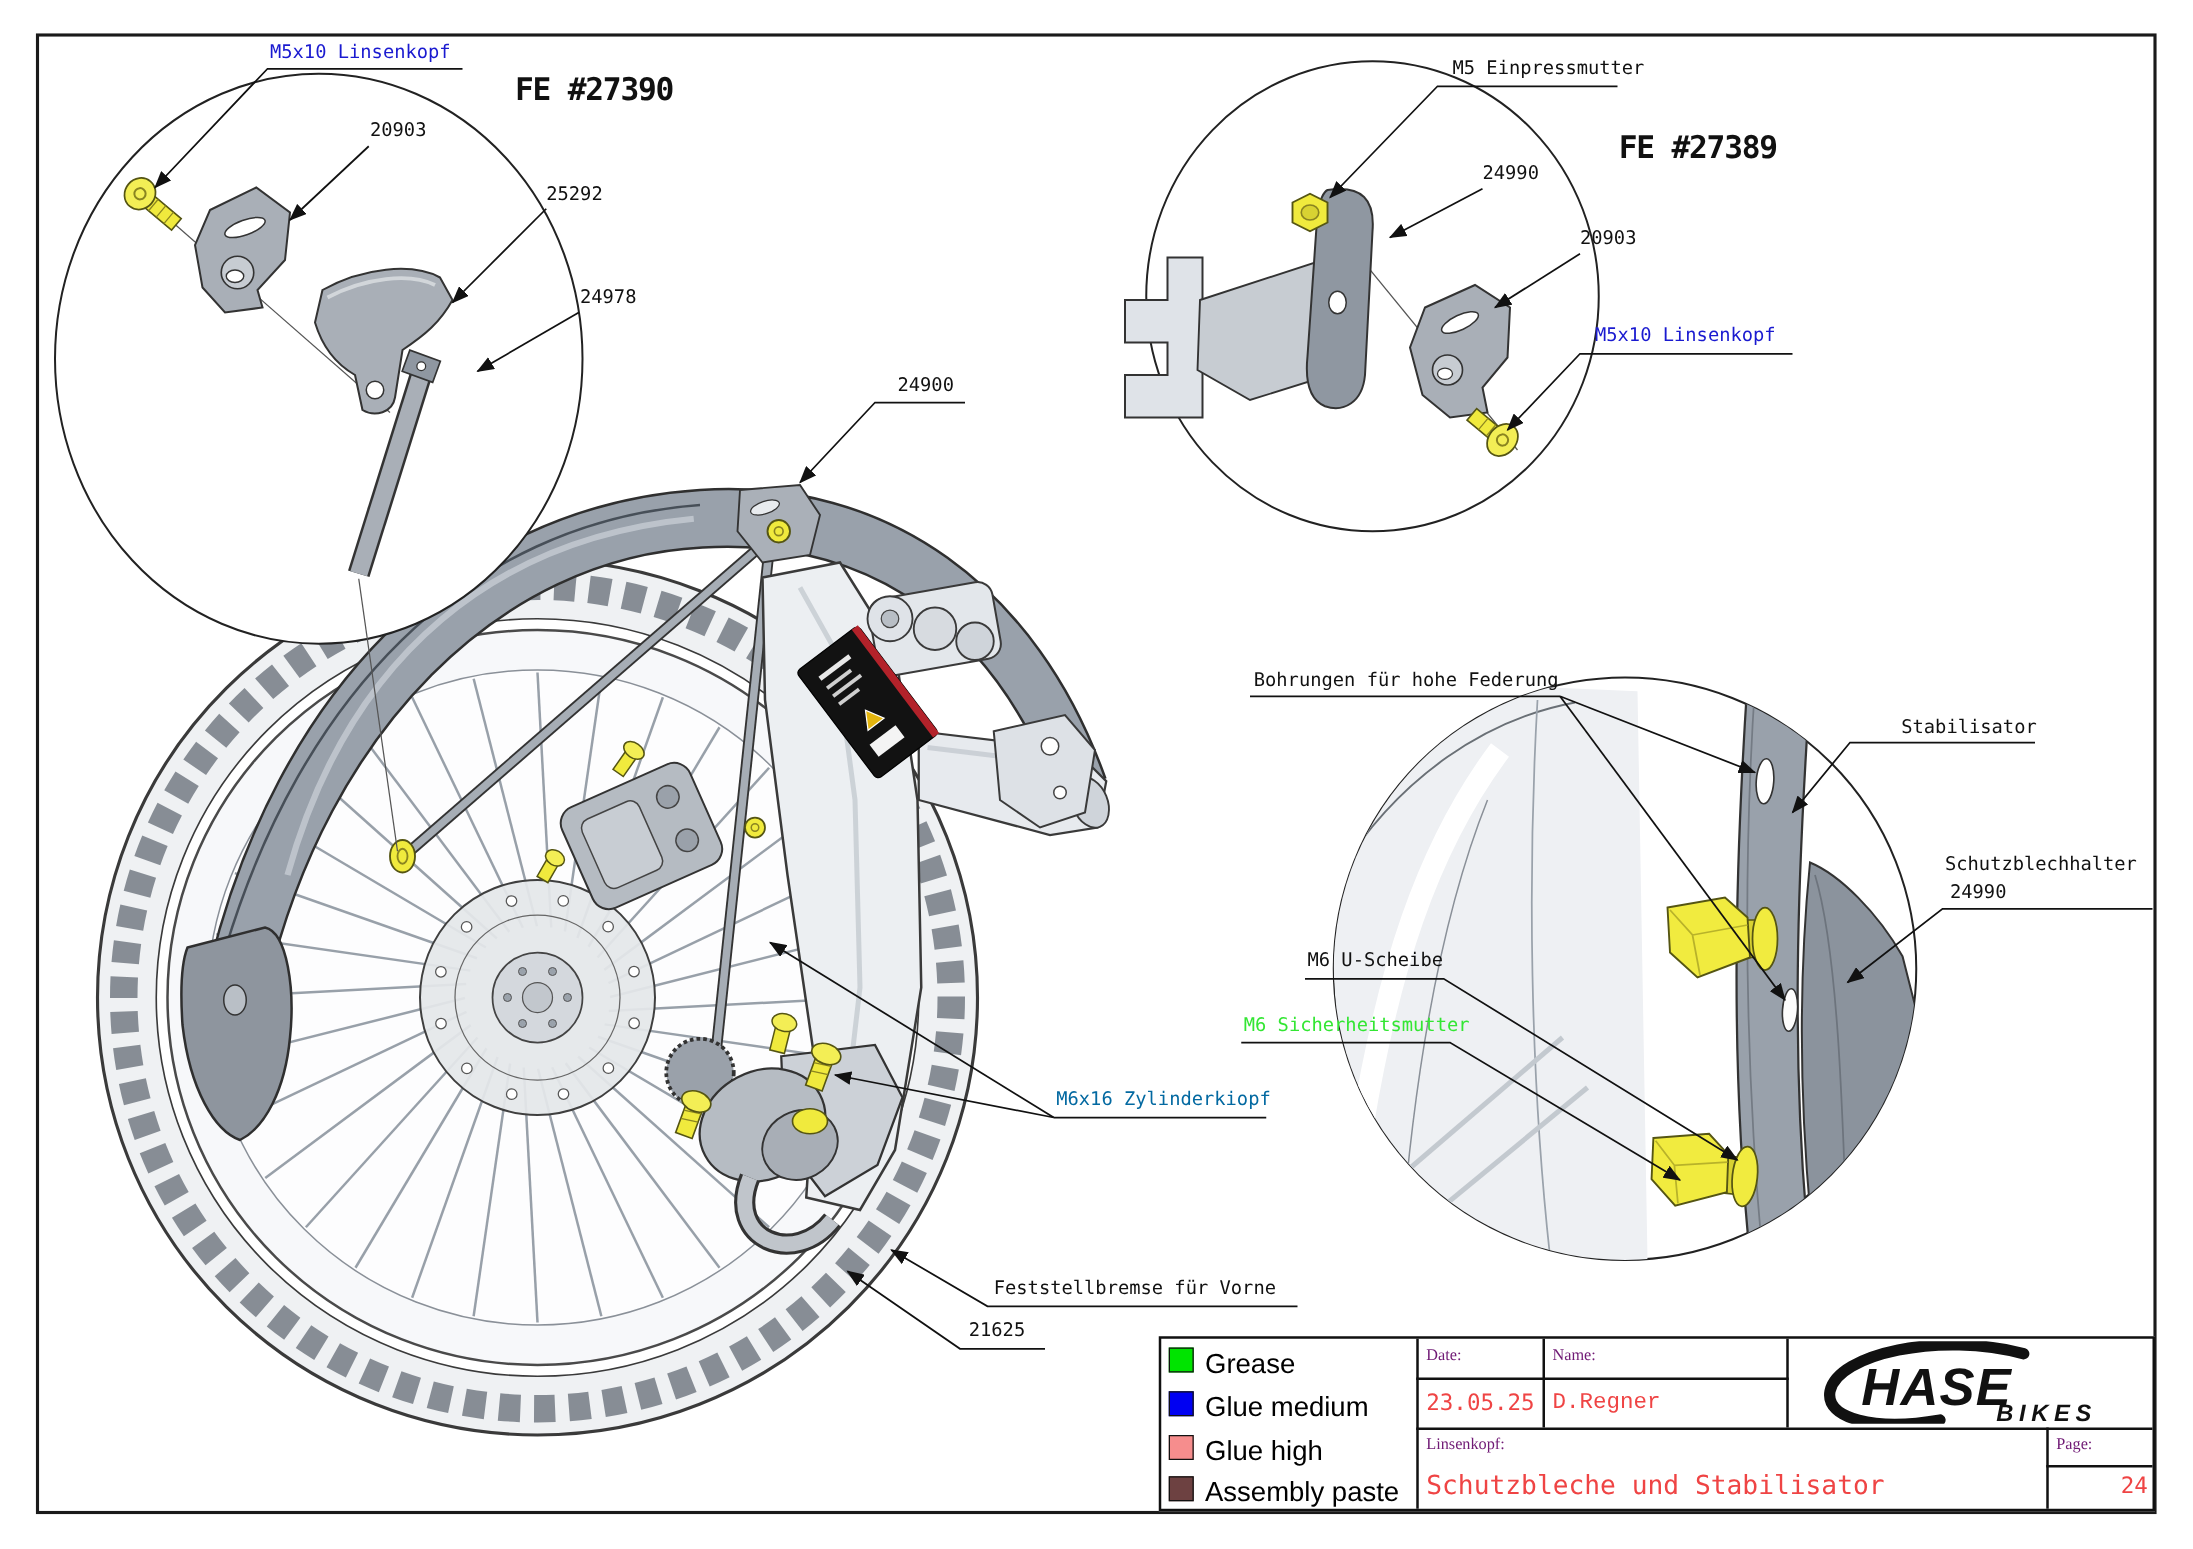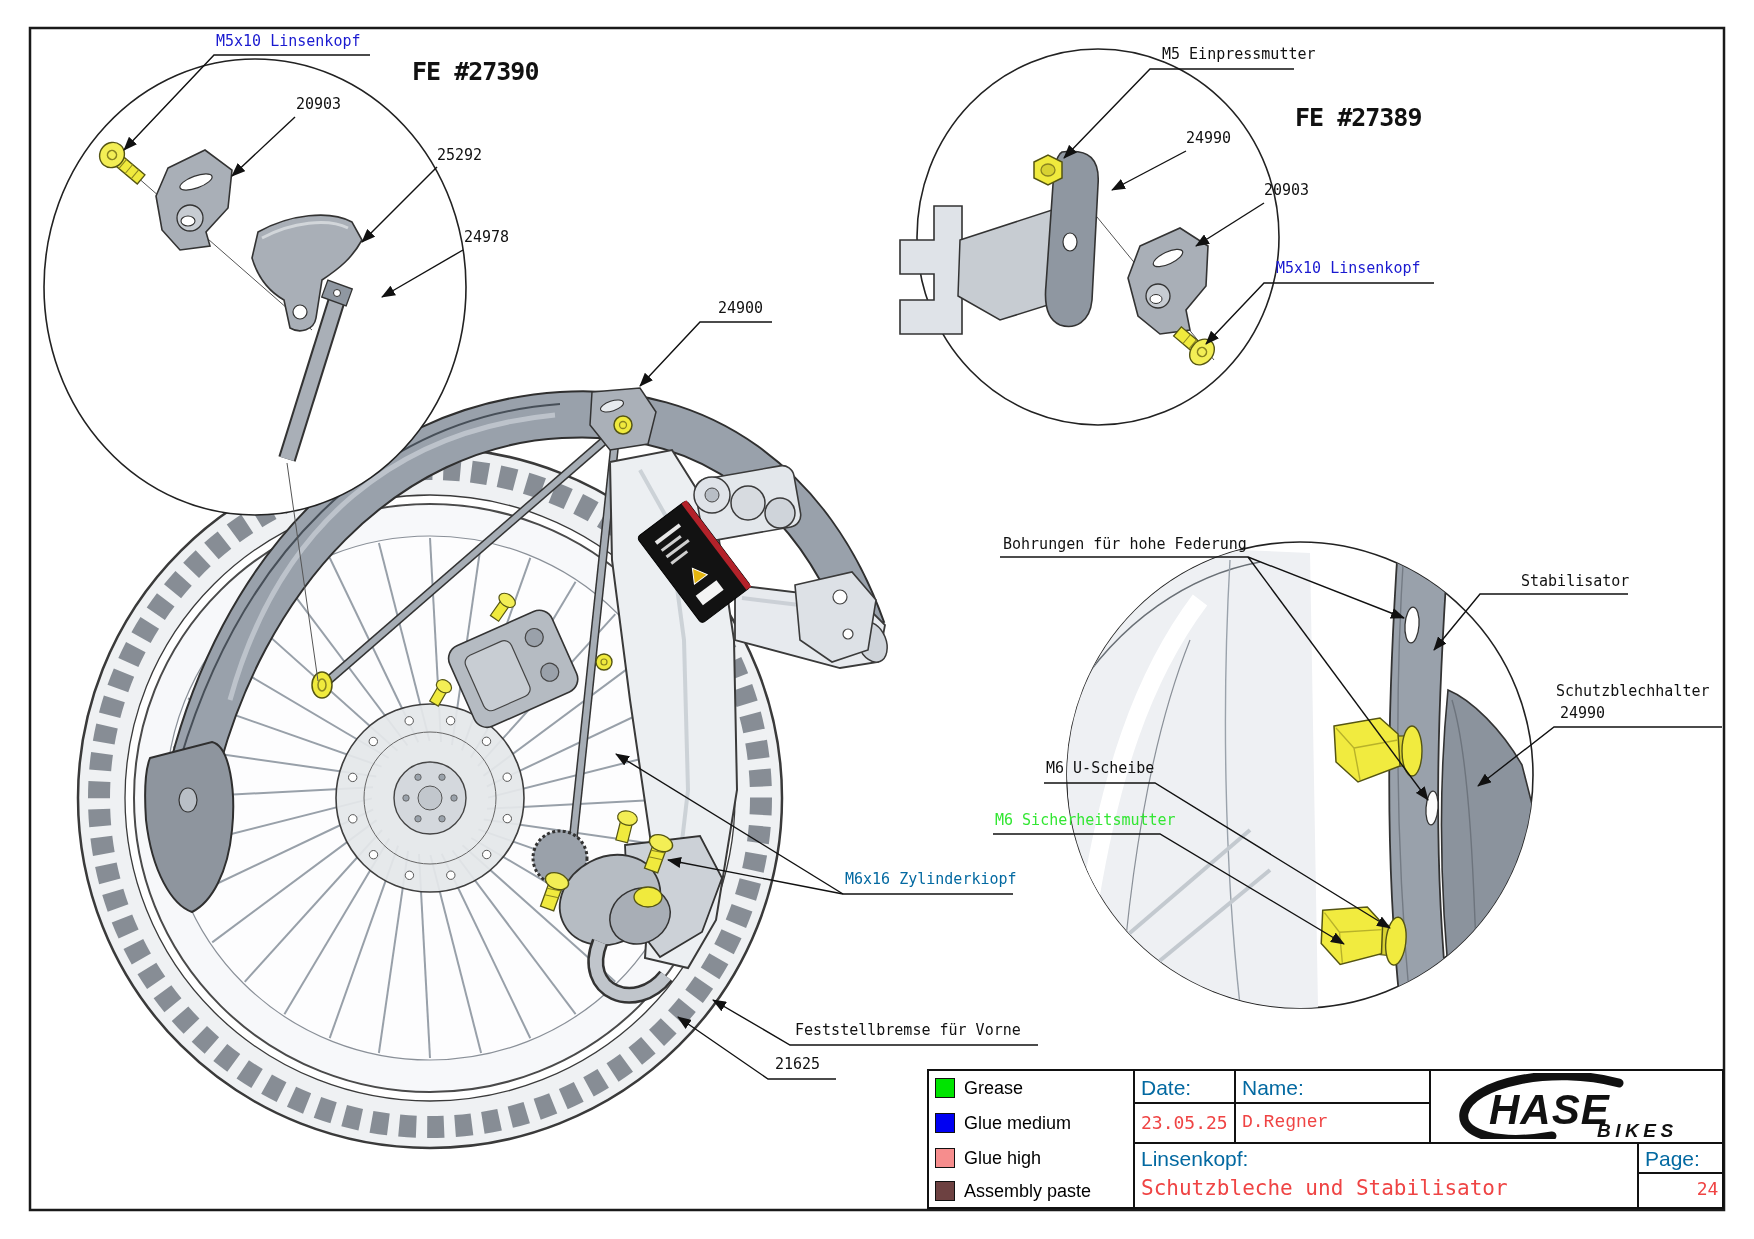--- a/index.html
+++ b/index.html
@@ -8,25 +8,25 @@
   #art{position:absolute;left:0;top:0;}
   .cad{position:absolute;font-family:"DejaVu Sans Mono",monospace;font-size:15px;color:#111;
        white-space:nowrap;line-height:1.1;}
   .fe{font-size:25px;font-weight:bold;letter-spacing:-1px;}
   .blue{color:#1a1ad0;}
   .green{color:#33e633;}
   .salmon{color:#0369a1;}
   .tbl{position:absolute;left:927px;top:1069px;width:797px;height:140px;
        border:2px solid #111;box-sizing:border-box;background:#fff;}
   .tline{position:absolute;background:#111;}
-  .tb-label{position:absolute;font-family:Liberation Sans, sans-serif;font-size:21px;color:#0369a1;white-space:nowrap;}
+  .tb-label{position:absolute;font-family:Liberation Serif, serif;font-size:13px;color:#701a75;white-space:nowrap;}
   .tb-val{position:absolute;font-family:"DejaVu Sans Mono",monospace;font-size:18px;color:#ef4444;white-space:nowrap;}
   .legend-item{position:absolute;left:6px;width:195px;height:26px;}
   .legend-swatch{position:absolute;left:0;top:0;width:20px;height:20px;border:1.5px solid #111;box-sizing:border-box;}
-  .legend-text{position:absolute;left:29px;top:0;font-size:18px;color:#000;white-space:nowrap;}
+  .legend-text{position:absolute;left:29px;top:0;font-size:22px;color:#000;white-space:nowrap;}
   .desc-val{font-size:21px;}
   .logo{position:absolute;left:505px;top:2px;width:288px;height:66px;}
 </style>
 </head>
 <body>
 
 <div id="page">
 
 <svg id="art" width="1754" height="1239" viewBox="0 0 1754 1239">
   <defs>

